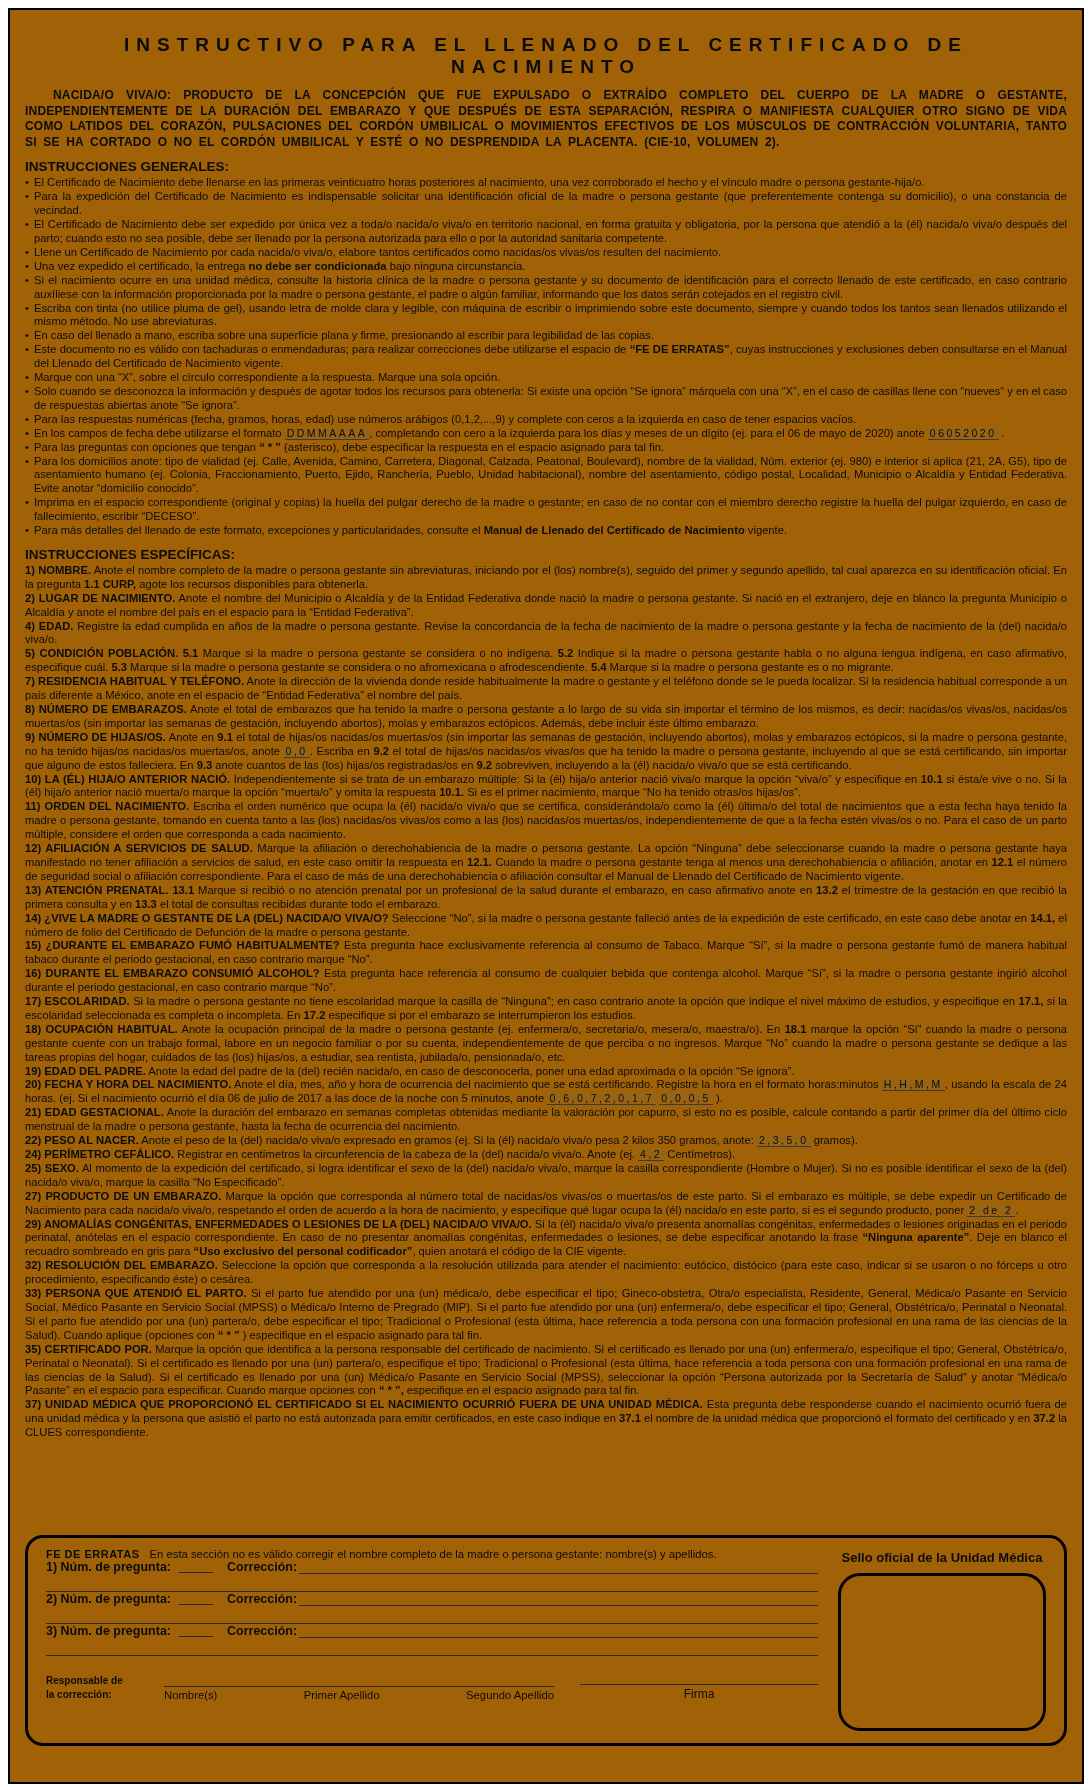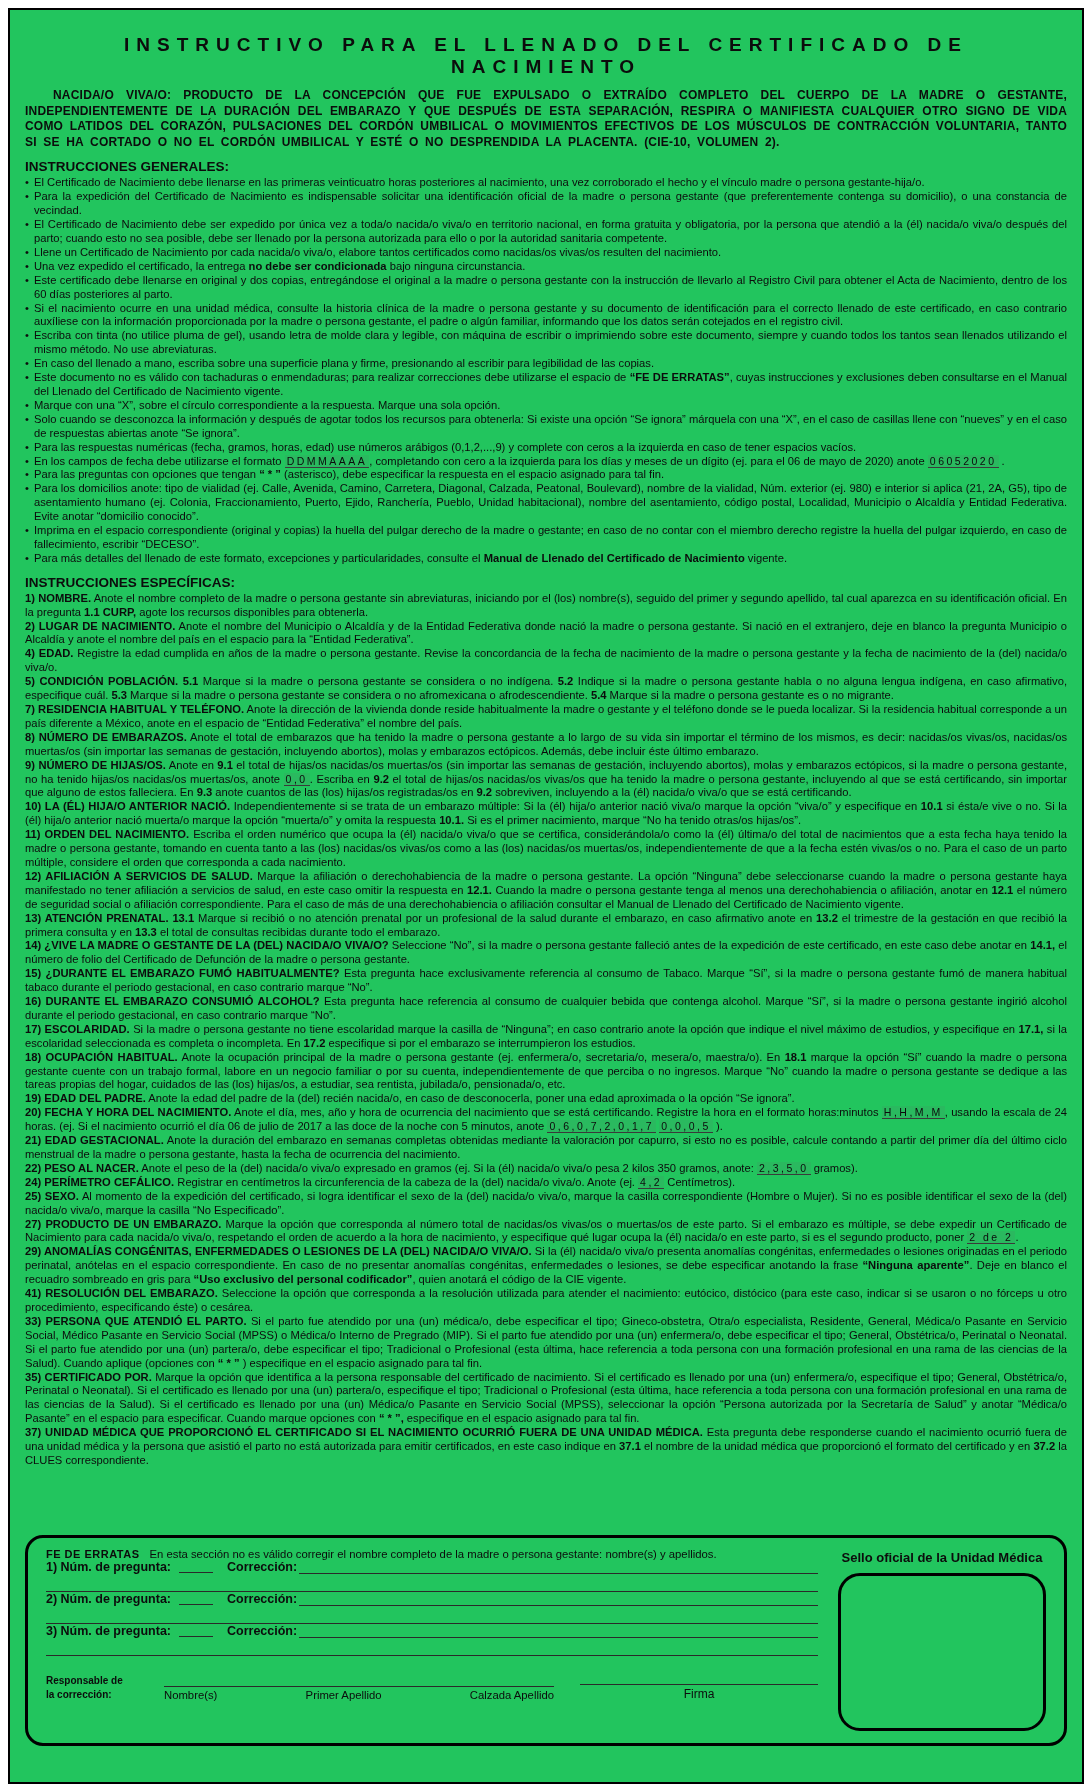--- a/index.html
+++ b/index.html
@@ -1,17 +1,17 @@
 <!DOCTYPE html>
 <html><head>
 <meta charset="utf-8">
 <style>
   html,body{margin:0;padding:0;background:#ffffff;}
   body{width:1092px;height:1790px;position:relative;font-family:"Liberation Sans","DejaVu Sans",sans-serif;color:#0c0c0c;}
-  .frame{position:absolute;left:8px;top:8px;right:8px;bottom:6px;border:2px solid #000;background:#22c55e;box-sizing:border-box;padding:10px 15px 12px 15px;display:flex;flex-direction:column;overflow:hidden;}
+  .frame{position:absolute;left:8px;top:8px;right:8px;bottom:6px;border:2px solid #000;background:#a16207;box-sizing:border-box;padding:10px 15px 12px 15px;display:flex;flex-direction:column;overflow:hidden;}
   .title{text-align:center;font-weight:bold;font-size:19px;letter-spacing:7px;margin:14px 0 10px 0;}
   .intro{font-size:12px;line-height:15.6px;text-align:justify;letter-spacing:.2px;word-spacing:3px;font-weight:bold;}
   .intro b{font-weight:bold;padding-left:28px;}
   .sec-head{font-size:13.5px;font-weight:bold;margin:9px 0 2px 0;}
   .bullets .item{font-size:11.2px;line-height:13.9px;text-align:justify;position:relative;padding-left:9px;}
   .bullets .item::before{content:"\2022";position:absolute;left:0;top:0;}
   .numitems .item{font-size:11.2px;line-height:13.9px;text-align:justify;}
   b{font-weight:bold;}
   .seg{background:rgba(90,110,105,.14);border-bottom:1.2px solid #3a3a3a;padding:0 2px;letter-spacing:2.5px;font-size:10.5px;white-space:nowrap;}
   
@@ -45,21 +45,20 @@
 
   <div class="intro"><b>NACIDA/O VIVA/O:</b> PRODUCTO DE LA CONCEPCIÓN QUE FUE EXPULSADO O EXTRAÍDO COMPLETO DEL CUERPO DE LA MADRE O GESTANTE, INDEPENDIENTEMENTE DE LA DURACIÓN DEL EMBARAZO Y QUE DESPUÉS DE ESTA SEPARACIÓN, RESPIRA O MANIFIESTA CUALQUIER OTRO SIGNO DE VIDA COMO LATIDOS DEL CORAZÓN, PULSACIONES DEL CORDÓN UMBILICAL O MOVIMIENTOS EFECTIVOS DE LOS MÚSCULOS DE CONTRACCIÓN VOLUNTARIA, TANTO SI SE HA CORTADO O NO EL CORDÓN UMBILICAL Y ESTÉ O NO DESPRENDIDA LA PLACENTA. (CIE-10, VOLUMEN 2).</div>
 
   <div class="sec-head">INSTRUCCIONES GENERALES:</div>
   <div class="bullets">
       <div class="item">El Certificado de Nacimiento debe llenarse en las primeras veinticuatro horas posteriores al nacimiento, una vez corroborado el hecho y el vínculo madre o persona gestante-hija/o.</div>
       <div class="item">Para la expedición del Certificado de Nacimiento es indispensable solicitar una identificación oficial de la madre o persona gestante (que preferentemente contenga su domicilio), o una constancia de vecindad.</div>
       <div class="item">El Certificado de Nacimiento debe ser expedido por única vez a toda/o nacida/o viva/o en territorio nacional, en forma gratuita y obligatoria, por la persona que atendió a la (él) nacida/o viva/o después del parto; cuando esto no sea posible, debe ser llenado por la persona autorizada para ello o por la autoridad sanitaria competente.</div>
       <div class="item">Llene un Certificado de Nacimiento por cada nacida/o viva/o, elabore tantos certificados como nacidas/os vivas/os resulten del nacimiento.</div>
       <div class="item">Una vez expedido el certificado, la entrega <b>no debe ser condicionada</b> bajo ninguna circunstancia.</div>
-      <div class="item">Este certificado debe llenarse en original y dos copias, entregándose el original a la madre o persona gestante con la instrucción de llevarlo al Registro Civil para obtener el Acta de Nacimiento, dentro de los 60 días posteriores al parto.</div>
       <div class="item">Si el nacimiento ocurre en una unidad médica, consulte la historia clínica de la madre o persona gestante y su documento de identificación para el correcto llenado de este certificado, en caso contrario auxíliese con la información proporcionada por la madre o persona gestante, el padre o algún familiar, informando que los datos serán cotejados en el registro civil.</div>
       <div class="item">Escriba con tinta (no utilice pluma de gel), usando letra de molde clara y legible, con máquina de escribir o imprimiendo sobre este documento, siempre y cuando todos los tantos sean llenados utilizando el mismo método. No use abreviaturas.</div>
       <div class="item">En caso del llenado a mano, escriba sobre una superficie plana y firme, presionando al escribir para legibilidad de las copias.</div>
       <div class="item">Este documento no es válido con tachaduras o enmendaduras; para realizar correcciones debe utilizarse el espacio de <b>“FE DE ERRATAS”</b>, cuyas instrucciones y exclusiones deben consultarse en el Manual del Llenado del Certificado de Nacimiento vigente.</div>
       <div class="item">Marque con una “X”, sobre el círculo correspondiente a la respuesta. Marque una sola opción.</div>
       <div class="item">Solo cuando se desconozca la información y después de agotar todos los recursos para obtenerla: Si existe una opción “Se ignora” márquela con una “X”, en el caso de casillas llene con “nueves” y en el caso de respuestas abiertas anote “Se ignora”.</div>
       <div class="item">Para las respuestas numéricas (fecha, gramos, horas, edad) use números arábigos (0,1,2,...,9) y complete con ceros a la izquierda en caso de tener espacios vacíos.</div>
       <div class="item">En los campos de fecha debe utilizarse el formato <span class="seg">DDMMAAAA</span>, completando con cero a la izquierda para los días y meses de un dígito (ej. para el 06 de mayo de 2020) anote <span class="seg">06052020</span> .</div>
       <div class="item">Para las preguntas con opciones que tengan <b>“ * ”</b> (asterisco), debe especificar la respuesta en el espacio asignado para tal fin.</div>
       <div class="item">Para los domicilios anote: tipo de vialidad (ej. Calle, Avenida, Camino, Carretera, Diagonal, Calzada, Peatonal, Boulevard), nombre de la vialidad, Núm. exterior (ej. 980) e interior si aplica (21, 2A, G5), tipo de asentamiento humano (ej. Colonia, Fraccionamiento, Puerto, Ejido, Ranchería, Pueblo, Unidad habitacional), nombre del asentamiento, código postal, Localidad, Municipio o Alcaldía y Entidad Federativa. Evite anotar “domicilio conocido”.</div>
@@ -86,21 +85,21 @@
       <div class="item"><b>17) ESCOLARIDAD.</b> Si la madre o persona gestante no tiene escolaridad marque la casilla de “Ninguna”; en caso contrario anote la opción que indique el nivel máximo de estudios, y especifique en <b>17.1,</b> si la escolaridad seleccionada es completa o incompleta. En <b>17.2</b> especifique si por el embarazo se interrumpieron los estudios.</div>
       <div class="item"><b>18) OCUPACIÓN HABITUAL.</b> Anote la ocupación principal de la madre o persona gestante (ej. enfermera/o, secretaria/o, mesera/o, maestra/o). En <b>18.1</b> marque la opción “Sí” cuando la madre o persona gestante cuente con un trabajo formal, labore en un negocio familiar o por su cuenta, independientemente de que perciba o no ingresos. Marque “No” cuando la madre o persona gestante se dedique a las tareas propias del hogar, cuidados de las (los) hijas/os, a estudiar, sea rentista, jubilada/o, pensionada/o, etc.</div>
       <div class="item"><b>19) EDAD DEL PADRE.</b> Anote la edad del padre de la (del) recién nacida/o, en caso de desconocerla, poner una edad aproximada o la opción “Se ignora”.</div>
       <div class="item"><b>20) FECHA Y HORA DEL NACIMIENTO.</b> Anote el día, mes, año y hora de ocurrencia del nacimiento que se está certificando. Registre la hora en el formato horas:minutos <span class="seg">H,H,M,M</span>, usando la escala de 24 horas. (ej. Si el nacimiento ocurrió el día 06 de julio de 2017 a las doce de la noche con 5 minutos, anote <span class="seg">0,6,0,7,2,0,1,7</span> <span class="seg">0,0,0,5</span> ).</div>
       <div class="item"><b>21) EDAD GESTACIONAL.</b> Anote la duración del embarazo en semanas completas obtenidas mediante la valoración por capurro, si esto no es posible, calcule contando a partir del primer día del último ciclo menstrual de la madre o persona gestante, hasta la fecha de ocurrencia del nacimiento.</div>
       <div class="item"><b>22) PESO AL NACER.</b> Anote el peso de la (del) nacida/o viva/o expresado en gramos (ej. Si la (él) nacida/o viva/o pesa 2 kilos 350 gramos, anote: <span class="seg">2,3,5,0</span> gramos).</div>
       <div class="item"><b>24) PERÍMETRO CEFÁLICO.</b> Registrar en centímetros la circunferencia de la cabeza de la (del) nacida/o viva/o. Anote (ej. <span class="seg">4,2</span> Centímetros).</div>
       <div class="item"><b>25) SEXO.</b> Al momento de la expedición del certificado, si logra identificar el sexo de la (del) nacida/o viva/o, marque la casilla correspondiente (Hombre o Mujer). Si no es posible identificar el sexo de la (del) nacida/o viva/o, marque la casilla “No Especificado”.</div>
       <div class="item"><b>27) PRODUCTO DE UN EMBARAZO.</b> Marque la opción que corresponda al número total de nacidas/os vivas/os o muertas/os de este parto. Si el embarazo es múltiple, se debe expedir un Certificado de Nacimiento para cada nacida/o viva/o, respetando el orden de acuerdo a la hora de nacimiento, y especifique qué lugar ocupa la (él) nacida/o en este parto, si es el segundo producto, poner <span class="seg">2 de 2</span>.</div>
       <div class="item"><b>29) ANOMALÍAS CONGÉNITAS, ENFERMEDADES O LESIONES DE LA (DEL) NACIDA/O VIVA/O.</b> Si la (él) nacida/o viva/o presenta anomalías congénitas, enfermedades o lesiones originadas en el periodo perinatal, anótelas en el espacio correspondiente. En caso de no presentar anomalías congénitas, enfermedades o lesiones, se debe especificar anotando la frase <b>“Ninguna aparente”</b>. Deje en blanco el recuadro sombreado en gris para <b>“Uso exclusivo del personal codificador”</b>, quien anotará el código de la CIE vigente.</div>
-      <div class="item"><b>41) RESOLUCIÓN DEL EMBARAZO.</b> Seleccione la opción que corresponda a la resolución utilizada para atender el nacimiento: eutócico, distócico (para este caso, indicar si se usaron o no fórceps u otro procedimiento, especificando éste) o cesárea.</div>
+      <div class="item"><b>32) RESOLUCIÓN DEL EMBARAZO.</b> Seleccione la opción que corresponda a la resolución utilizada para atender el nacimiento: eutócico, distócico (para este caso, indicar si se usaron o no fórceps u otro procedimiento, especificando éste) o cesárea.</div>
       <div class="item"><b>33) PERSONA QUE ATENDIÓ EL PARTO.</b> Si el parto fue atendido por una (un) médica/o, debe especificar el tipo; Gineco-obstetra, Otra/o especialista, Residente, General, Médica/o Pasante en Servicio Social, Médico Pasante en Servicio Social (MPSS) o Médica/o Interno de Pregrado (MIP). Si el parto fue atendido por una (un) enfermera/o, debe especificar el tipo; General, Obstétrica/o, Perinatal o Neonatal. Si el parto fue atendido por una (un) partera/o, debe especificar el tipo; Tradicional o Profesional (esta última, hace referencia a toda persona con una formación profesional en una rama de las ciencias de la Salud). Cuando aplique (opciones con <b>“ * ”</b> ) especifique en el espacio asignado para tal fin.</div>
       <div class="item"><b>35) CERTIFICADO POR.</b> Marque la opción que identifica a la persona responsable del certificado de nacimiento. Si el certificado es llenado por una (un) enfermera/o, especifique el tipo; General, Obstétrica/o, Perinatal o Neonatal). Si el certificado es llenado por una (un) partera/o, especifique el tipo; Tradicional o Profesional (esta última, hace referencia a toda persona con una formación profesional en una rama de las ciencias de la Salud). Si el certificado es llenado por una (un) Médica/o Pasante en Servicio Social (MPSS), seleccionar la opción “Persona autorizada por la Secretaría de Salud” y anotar “Médica/o Pasante” en el espacio para especificar. Cuando marque opciones con <b>“ * ”,</b> especifique en el espacio asignado para tal fin.</div>
       <div class="item"><b>37) UNIDAD MÉDICA QUE PROPORCIONÓ EL CERTIFICADO SI EL NACIMIENTO OCURRIÓ FUERA DE UNA UNIDAD MÉDICA.</b> Esta pregunta debe responderse cuando el nacimiento ocurrió fuera de una unidad médica y la persona que asistió el parto no está autorizada para emitir certificados, en este caso indique en <b>37.1</b> el nombre de la unidad médica que proporcionó el formato del certificado y en <b>37.2</b> la CLUES correspondiente.</div>
     </div>
 
   <div class="errata">
     <div class="errata-left">
       <div class="errata-header">
         <span class="errata-title">FE DE ERRATAS</span>
         <span class="errata-note">En esta sección no es válido corregir el nombre completo de la madre o persona gestante: nombre(s) y apellidos.</span>
@@ -133,21 +132,21 @@
       <div class="resp-row">
         <div class="resp-label">
           <div>Responsable de</div>
           <div>la corrección:</div>
         </div>
         <div class="sig-group">
           <div class="sig-line"></div>
           <div class="sig-labels">
             <span>Nombre(s)</span>
             <span>Primer Apellido</span>
-            <span>Calzada Apellido</span>
+            <span>Segundo Apellido</span>
           </div>
         </div>
         <div class="firma-group">
           <div class="sig-line"></div>
           <div class="firma-label">Firma</div>
         </div>
       </div>
     </div>
 
     <div class="errata-right">

